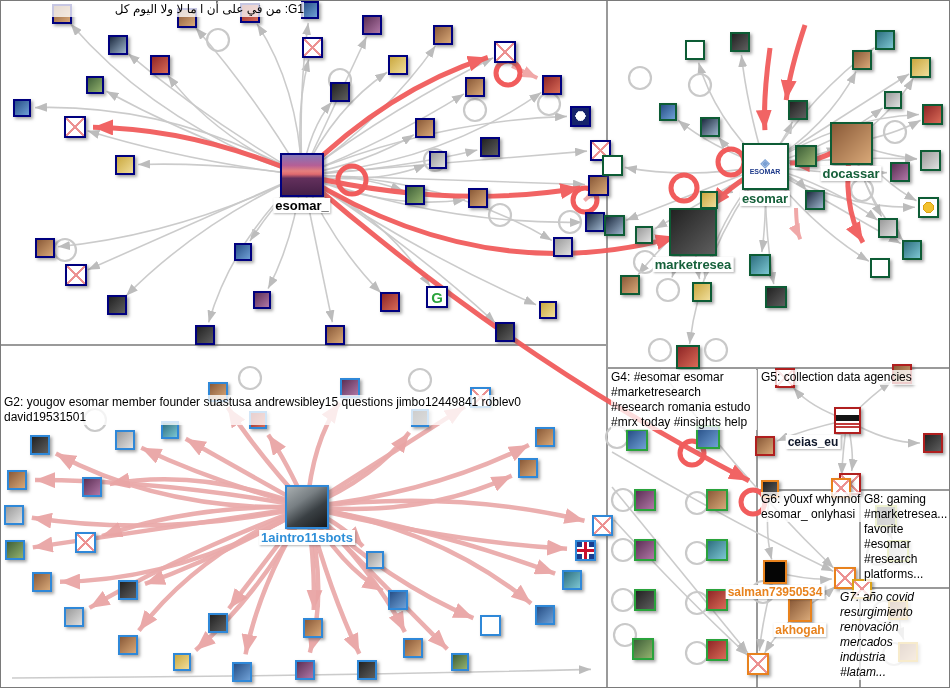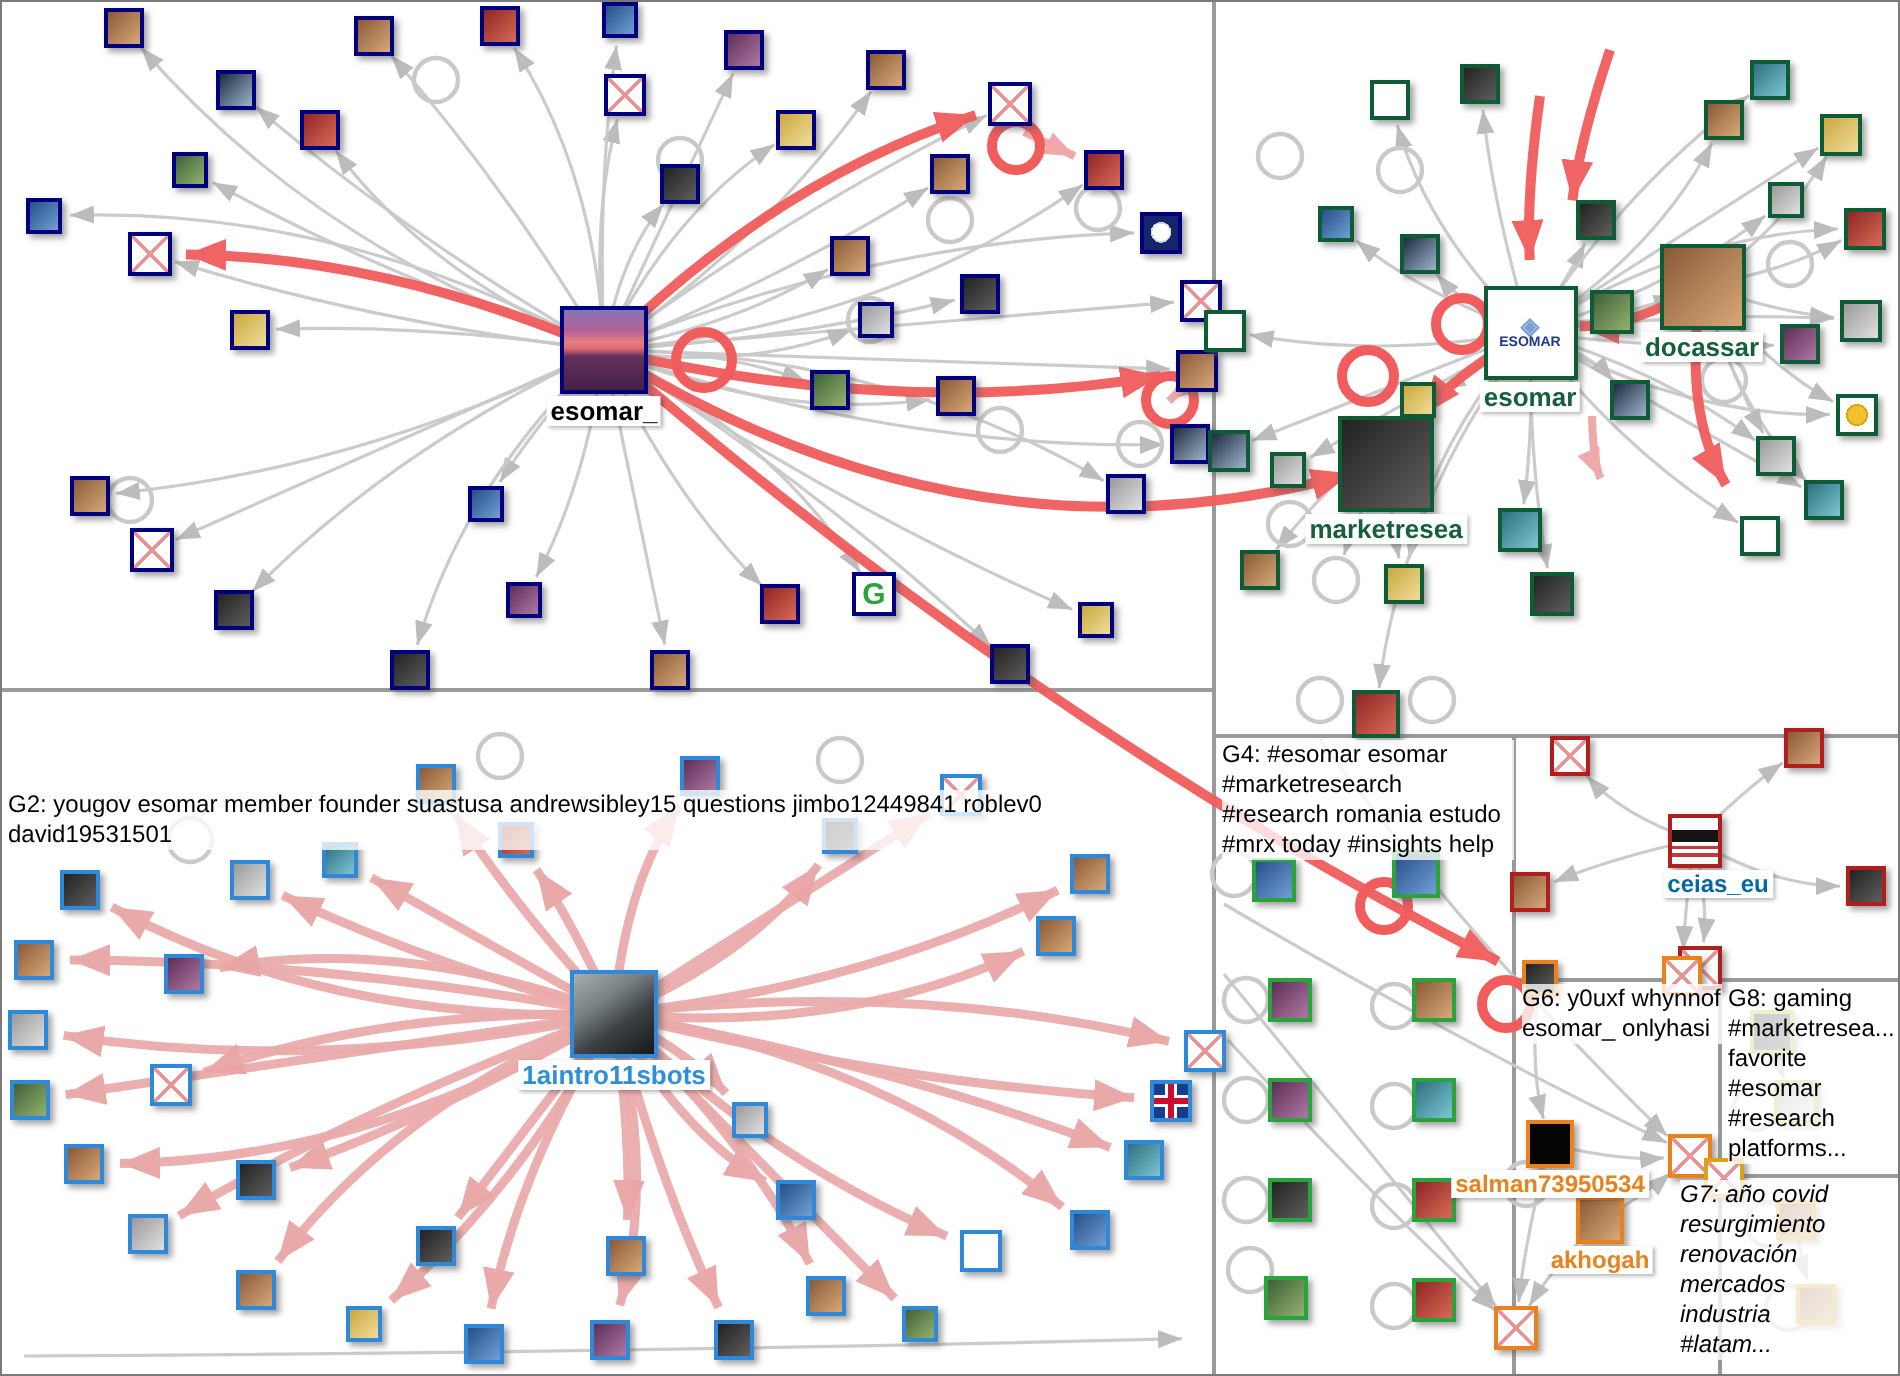--- a/index.html
+++ b/index.html
@@ -401,24 +401,26 @@
       <div class="node k-x" style="left: 852px; top: 579px; width: 20px; height: 20px; border-color: rgb(219, 162, 24);"></div>
       <div class="node k-c2" style="left: 875px; top: 505px; width: 22px; height: 22px; border-color: rgb(174, 189, 36);"></div>
       <div class="node k-c9" style="left: 887px; top: 540px; width: 22px; height: 22px; border-color: rgb(174, 189, 36);"></div>
     </div>
   <div id="label-layer">
     <div class="node-label big" style="left: 302px; top: 198px; color: rgb(0, 0, 0);">esomar_</div>
     <div class="node-label big" style="left: 307px; top: 530px; color: rgb(46, 143, 216);">1aintro11sbots</div>
     <div class="node-label big" style="left: 765px; top: 190.5px; color: rgb(21, 96, 58);">esomar</div>
     <div class="node-label big" style="left: 851px; top: 165.5px; color: rgb(21, 96, 58);">docassar</div>
     <div class="node-label big" style="left: 693px; top: 257px; color: rgb(21, 96, 58);">marketresea</div>
-    <div class="node-label" style="left: 859px; top: 434.5px; color: #0369a1;">ceias_eu</div>
+    <div class="node-label" style="left: 813px; top: 434.5px; color: #0f172a;">ceias_eu</div>
     <div class="node-label" style="left: 775px; top: 585px; color: rgb(232, 130, 29);">salman73950534</div>
     <div class="node-label" style="left: 800px; top: 623px; color: rgb(232, 130, 29);">akhogah</div>
   </div>
   <div id="panel-label-layer">
+    <div class="panel-label" dir="rtl" style="left: 4px; top: 2px; width: 300px;">G1: من في على أن ا ما لا ولا اليوم كل</div>
     <div class="panel-label" style="left: 4px; top: 347px; width: 590px; margin-top: 48px;">G2: yougov esomar member founder suastusa andrewsibley15 questions jimbo12449841 roblev0 david19531501</div>
     <div class="panel-label" style="left: 611px; top: 370px; width: 146px;">G4: #esomar esomar #marketresearch #research romania estudo #mrx today #insights help</div>
+    <div class="panel-label" style="left: 761px; top: 370px; width: 188px;">G5: collection data agencies</div>
     <div class="panel-label" style="left: 761px; top: 492px; width: 100px;">G6: y0uxf whynnof esomar_ onlyhasi</div>
     <div class="panel-label" style="left: 840px; top: 590px; width: 84px; font-style: italic;">G7: año covid resurgimiento renovación mercados industria #latam...</div>
     <div class="panel-label" style="left: 864px; top: 492px; width: 84px;">G8: gaming #marketresea... favorite #esomar #research platforms...</div>
   </div>
 </div>
 
 </body></html>

